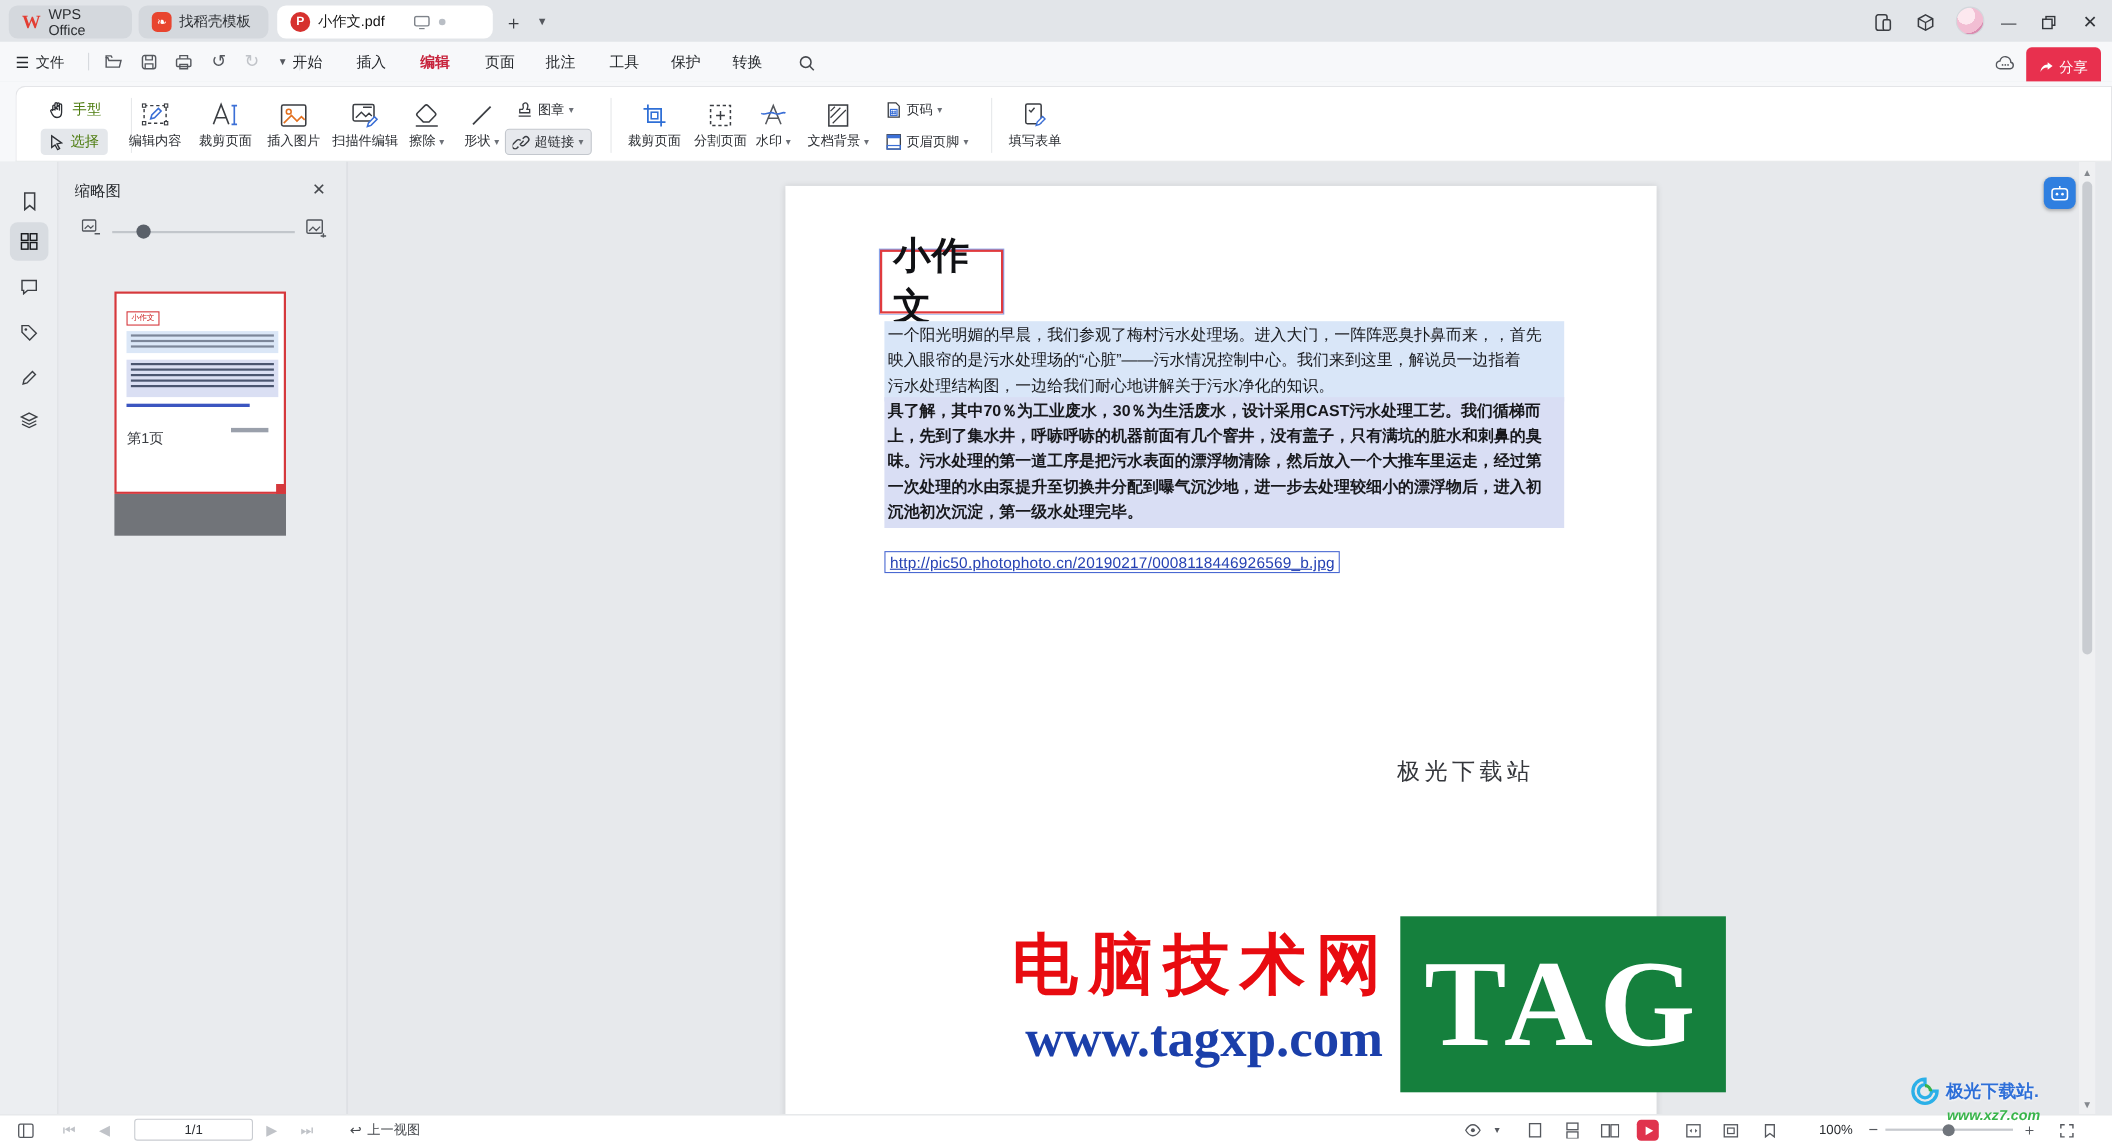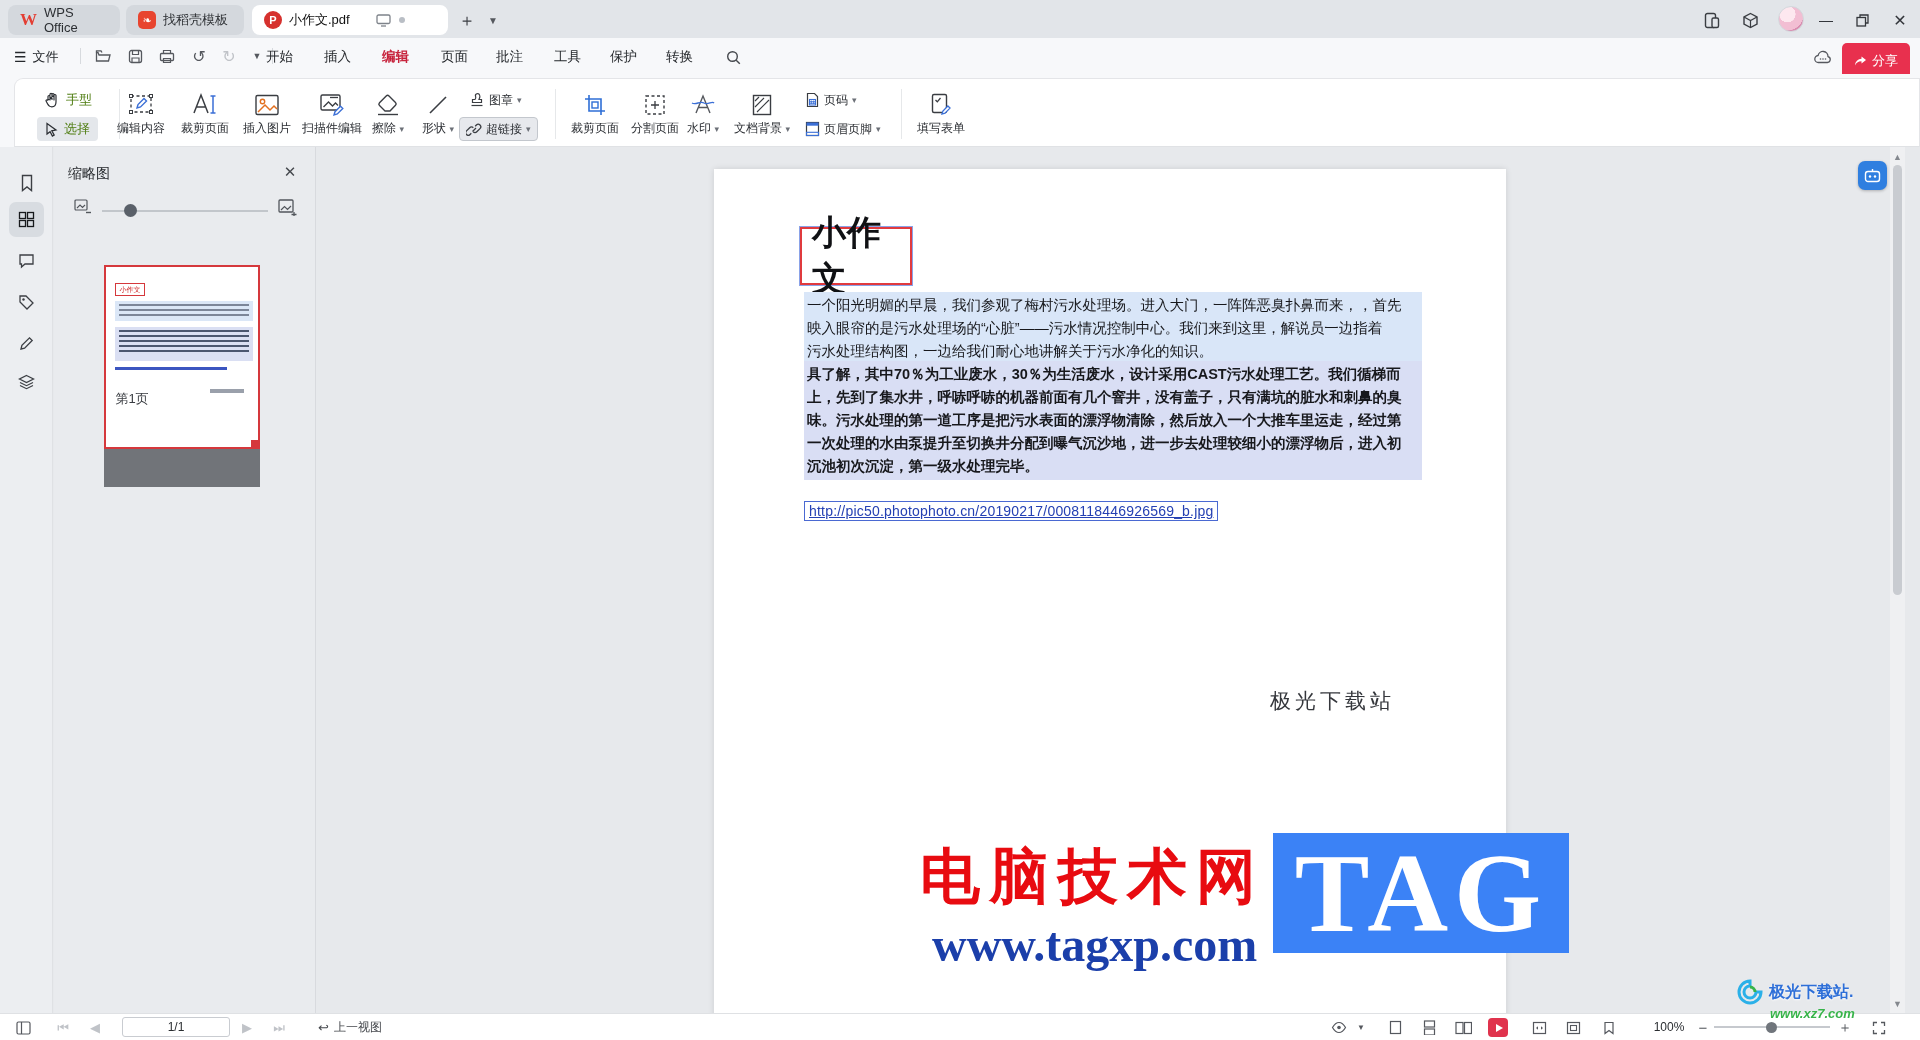--- a/index.html
+++ b/index.html
@@ -97,21 +97,21 @@
   .para1 { top:123px; background:#d9e6f8; }
   .para2 { top:192px; background:#d9def4; font-weight:bold; }
   .doc-link { position:absolute; left:90px; top:332px; border:1px solid #4a69d2; padding:1px 4px;
               font-size:14px; color:#2440b3; text-decoration:underline; letter-spacing:0.2px; cursor:pointer; white-space:nowrap; }
   .doc-site { position:absolute; left:556px; top:502px; font-family:"Liberation Serif","DejaVu Serif",serif;
               font-size:21px; color:#35373c; letter-spacing:4px;margin-top:16px; }
   .ft-brand { position:absolute; left:206px; top:668px; font-family:"Liberation Serif","DejaVu Serif",serif;
               font-weight:bold; font-size:60px; color:#e80b10; letter-spacing:9px; white-space:nowrap; }
   .ft-url { position:absolute; left:218px; top:748px; font-family:"Liberation Serif","DejaVu Serif",serif;
             font-weight:bold; font-size:48px; color:#1b3faa; white-space:nowrap; }
-  .ft-tagbox { position:absolute; left:559px; top:664px; width:296px; height:120px; background:#3b82f6;
+  .ft-tagbox { position:absolute; left:559px; top:664px; width:296px; height:160px; background:#15803d;
                display:flex; align-items:center; justify-content:center; }
   .ft-tag { font-family:"Liberation Serif","DejaVu Serif",serif; font-weight:bold; font-size:112px; color:#ffffff;
             letter-spacing:6px; line-height:1; }
   .assistbtn { position:absolute; right:18px; top:14px; width:29px; height:29px; background:#2f7fe0; border-radius:7px;
                display:flex; align-items:center; justify-content:center; cursor:pointer; box-shadow:0 1px 3px rgba(0,0,0,.25); }
   
   .scrollbar { position:absolute; right:0; top:0; width:15px; height:866px; background:#eff0f2; }
   .sb-arrow { position:absolute; left:0; width:15px; height:15px; color:#84888e; font-size:9px; display:flex;
               align-items:center; justify-content:center; cursor:pointer; }
   .sb-thumb { position:absolute; left:3px; top:18px; width:9px; height:430px; border-radius:5px; background:#c9ccd1; cursor:pointer; }

